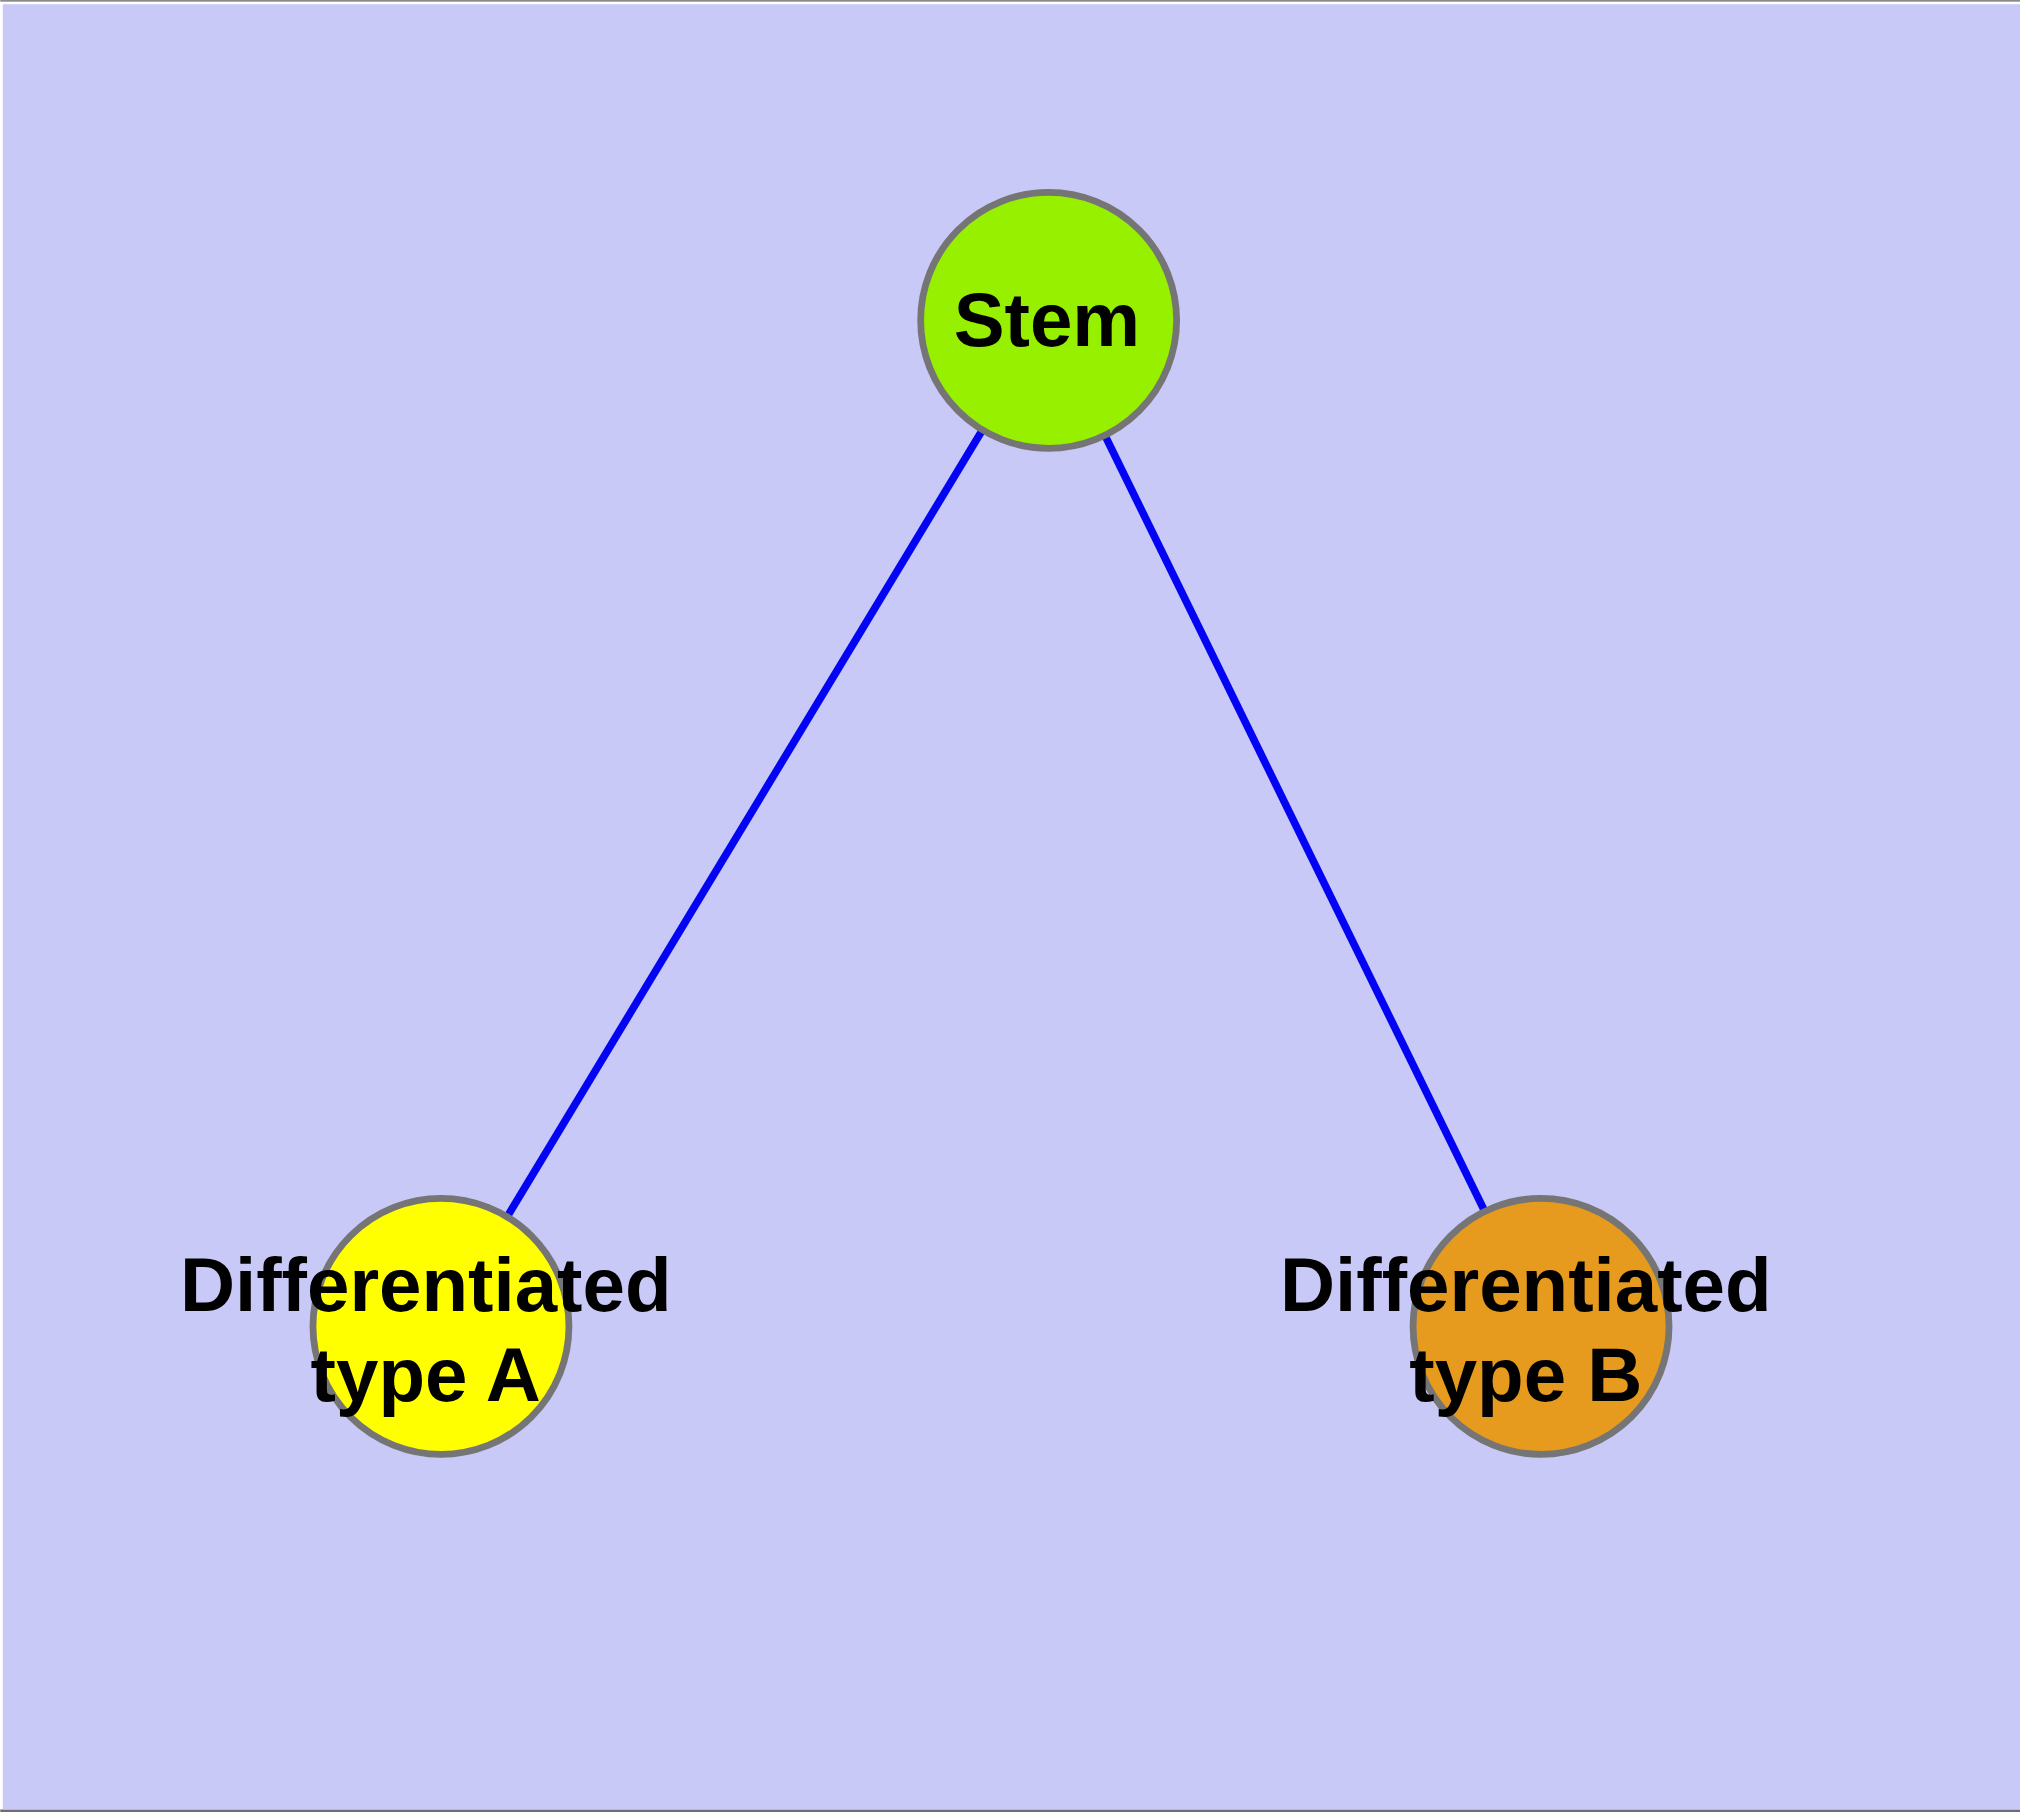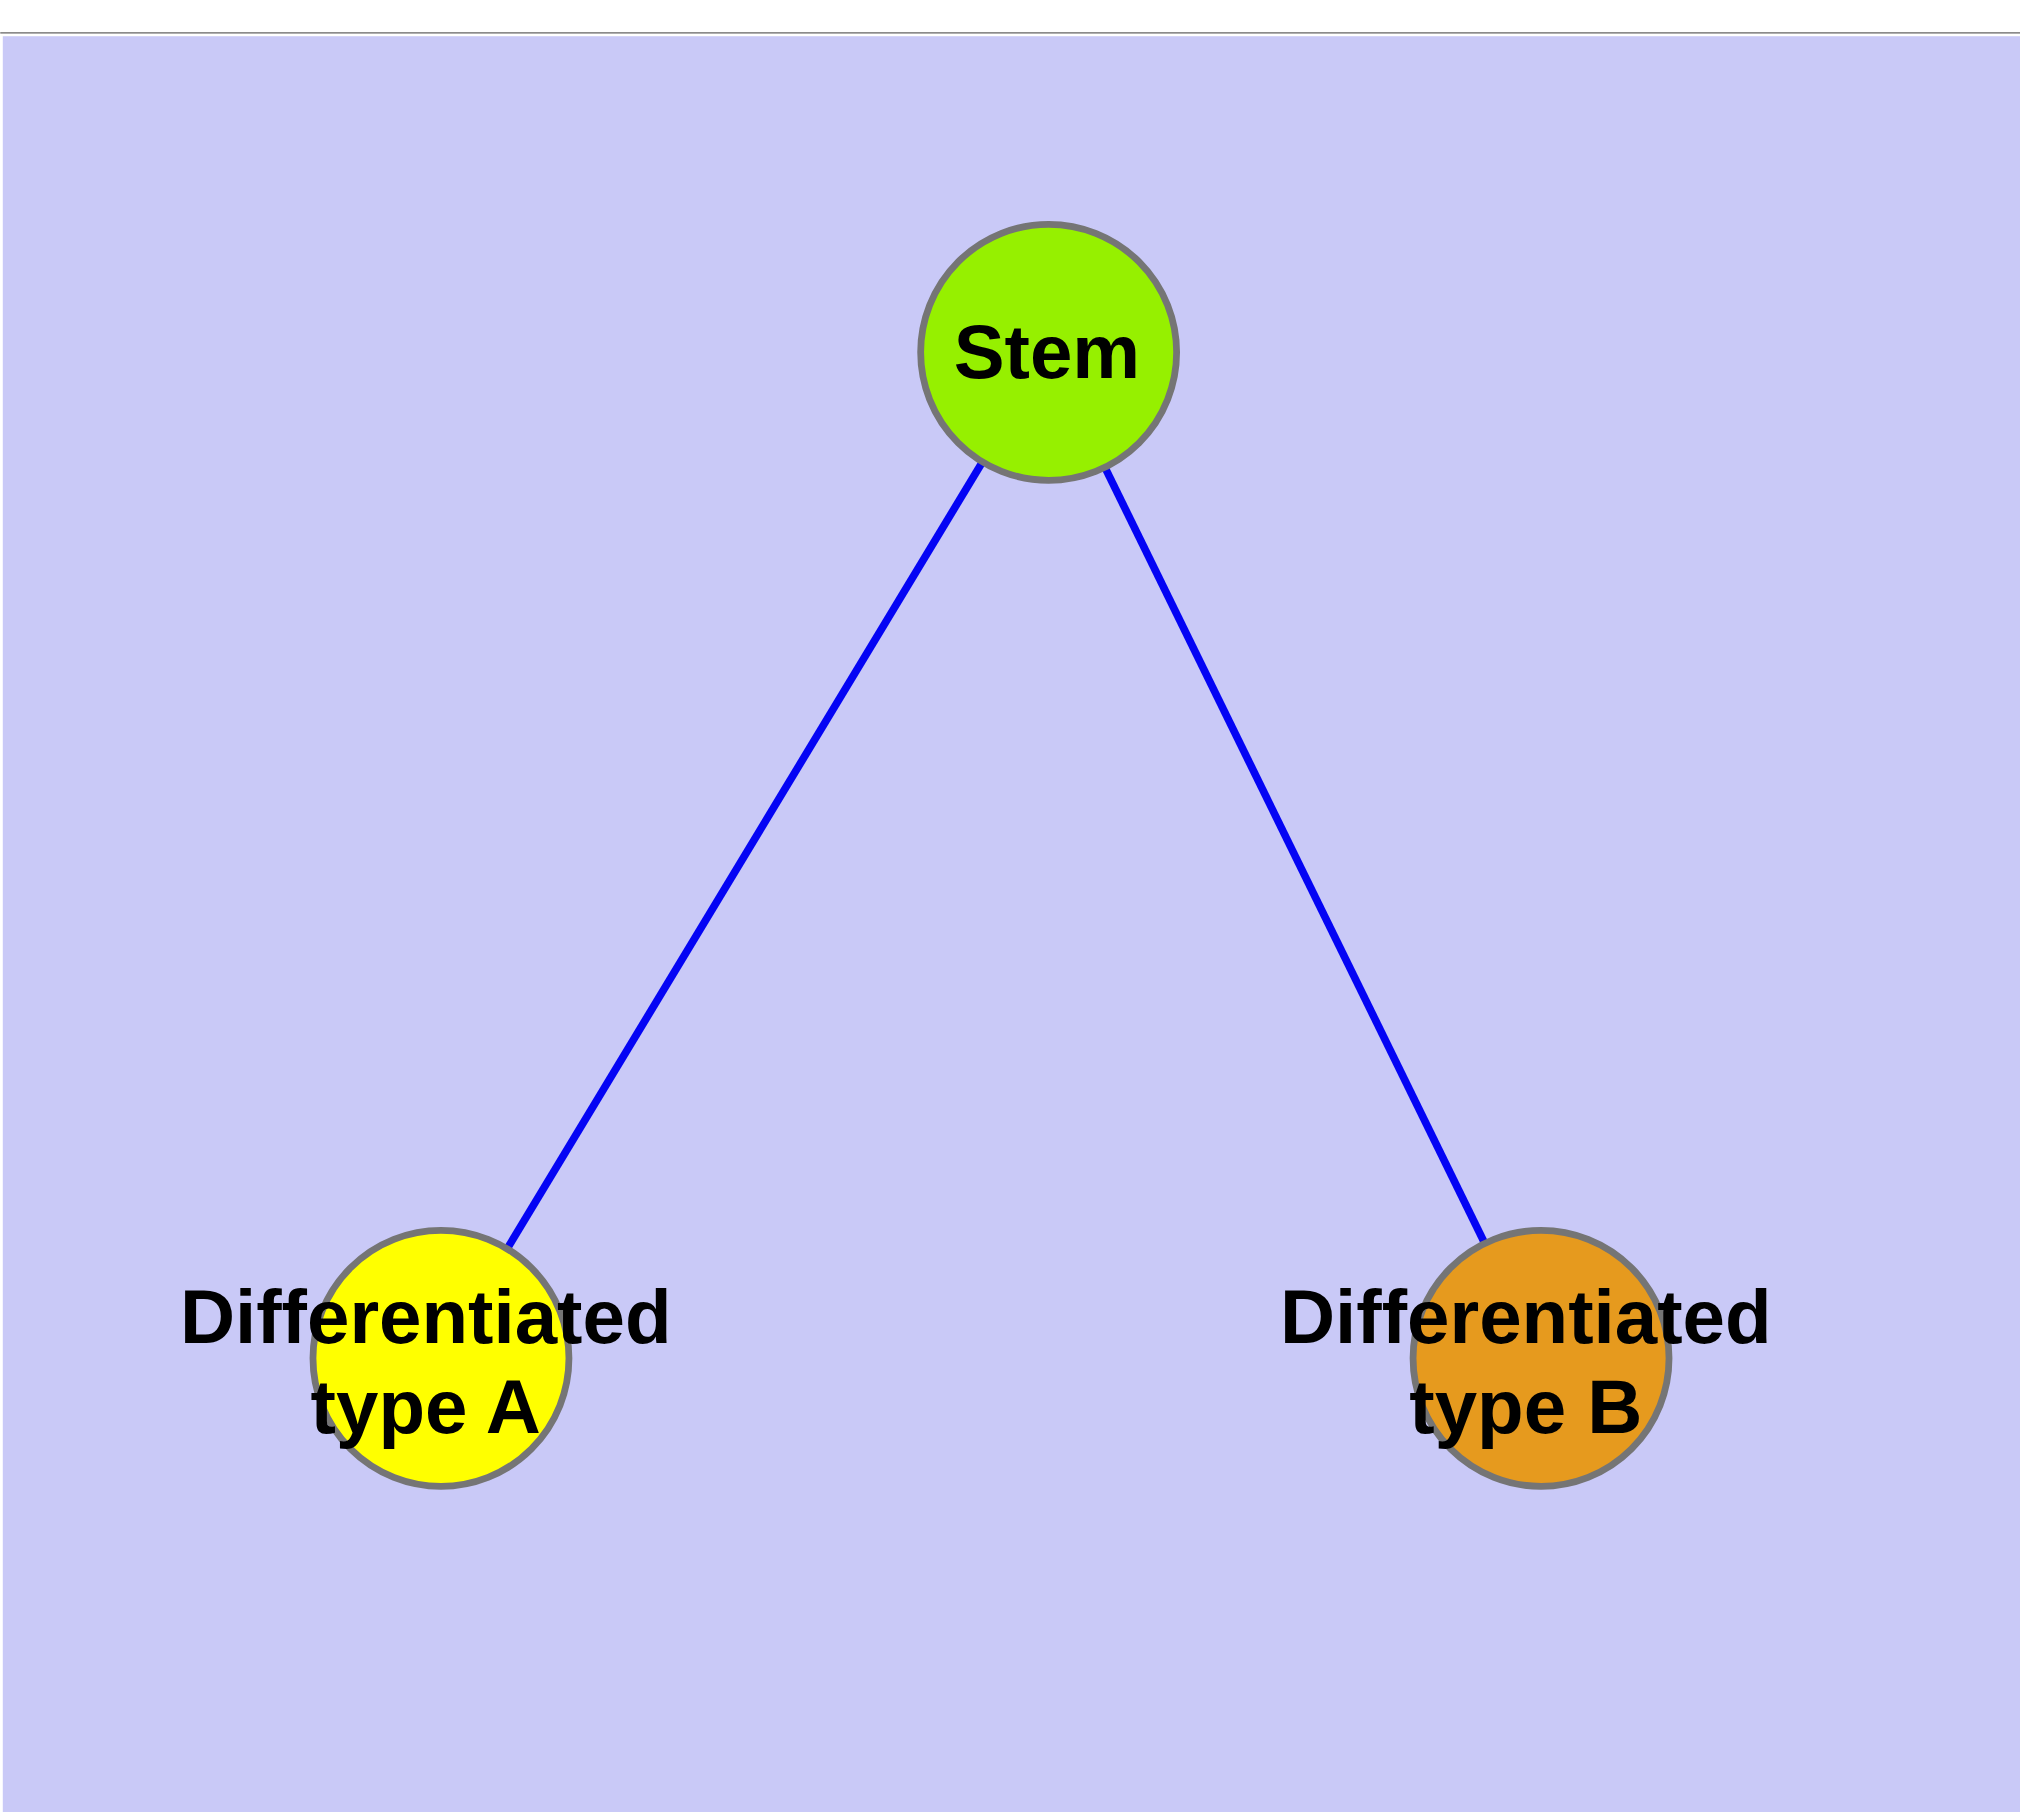--- a/index.html
+++ b/index.html
@@ -8,21 +8,20 @@
     background: #ffffff;
     width: 2021px;
     height: 1812px;
     overflow: hidden;
     font-family: "Liberation Sans", sans-serif;
   }
   #stage {
     position: relative;
     width: 2021px;
     height: 1392px;
-    margin-top: 32px;
   }
   svg {
     display: block;
     width: 2021px;
     height: 1812px;
   }
   .node {
     stroke: #757575;
     stroke-width: 8;
   }

